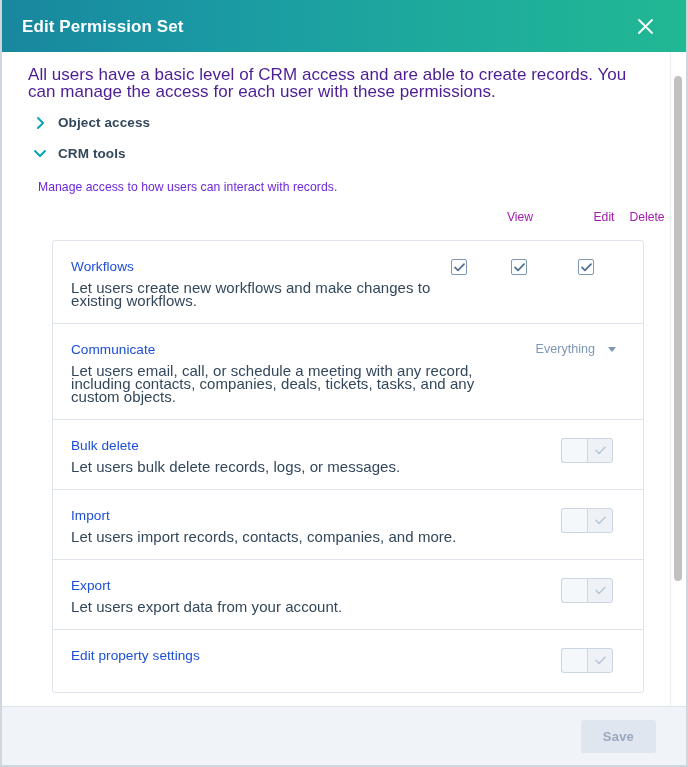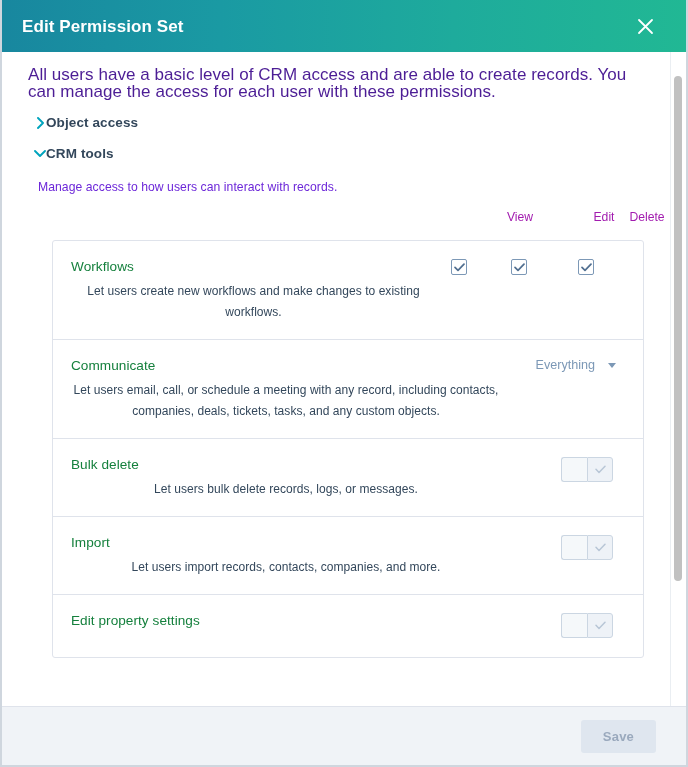--- a/index.html
+++ b/index.html
@@ -70,21 +70,21 @@
     color: #4c1d95;
     margin: 0 0 10px 0;
     max-width: 620px;
     letter-spacing: .05px;
   }
 
   
   .acc-row {
     display: flex;
     align-items: center;
-    gap: 0;
+    gap: 12px;
     padding: 5px 0 5px 6px;
   }
   .acc-row + .acc-row { margin-top: 6px; }
   .chevron {
     width: 12px; height: 12px;
     display: flex; align-items: center; justify-content: center;
     color: #00a4bd;
     flex: 0 0 12px;
     cursor: pointer;
   }
@@ -135,32 +135,31 @@
     align-items: flex-start;
     padding: 16px 18px 16px 18px;
     border-bottom: 1px solid #dfe3eb;
     min-height: 62px;
     position: relative;
   }
   .perm-row:last-child { border-bottom: none; }
   .perm-text { flex: 1 1 auto; padding-right: 14px; }
   .perm-name {
     font-size: 13.6px;
-    color: #15803d;
+    color: #1d4ed8;
     line-height: 20px;
     margin-bottom: 4px;
     letter-spacing: .05px;
   }
   .perm-desc {
-    font-size: 12px;
+    font-size: 15px;
     color: #33475b;
-    line-height: 21px;
+    line-height: 13px;
     letter-spacing: .05px;
     max-width: 430px;
-    text-align: center;
   }
 
   
   .perm-ctrl {
     flex: 0 0 auto;
     display: flex;
     align-items: flex-start;
     padding-top: 2px;
   }
 
@@ -378,20 +377,36 @@
               <span class="seg seg-off"></span>
               <span class="seg seg-on">
                 <svg width="11" height="9" viewBox="0 0 11 9" aria-hidden="true">
                   <path d="M1 4.3 L4 7.4 L10 1.2" stroke="#b8c6d6" stroke-width="1.5" fill="none" stroke-linecap="round" stroke-linejoin="round"></path>
                 </svg>
               </span>
             </div>
           </div>
         </div>
 
+        <div class="perm-row">
+          <div class="perm-text">
+            <div class="perm-name">Export</div>
+            <div class="perm-desc">Let users export data from your account.</div>
+          </div>
+          <div class="perm-ctrl">
+            <div class="seg-toggle">
+              <span class="seg seg-off"></span>
+              <span class="seg seg-on">
+                <svg width="11" height="9" viewBox="0 0 11 9" aria-hidden="true">
+                  <path d="M1 4.3 L4 7.4 L10 1.2" stroke="#b8c6d6" stroke-width="1.5" fill="none" stroke-linecap="round" stroke-linejoin="round"></path>
+                </svg>
+              </span>
+            </div>
+          </div>
+        </div>
 
         <div class="perm-row">
           <div class="perm-text">
             <div class="perm-name">Edit property settings</div>
 
           </div>
           <div class="perm-ctrl">
             <div class="seg-toggle">
               <span class="seg seg-off"></span>
               <span class="seg seg-on">

